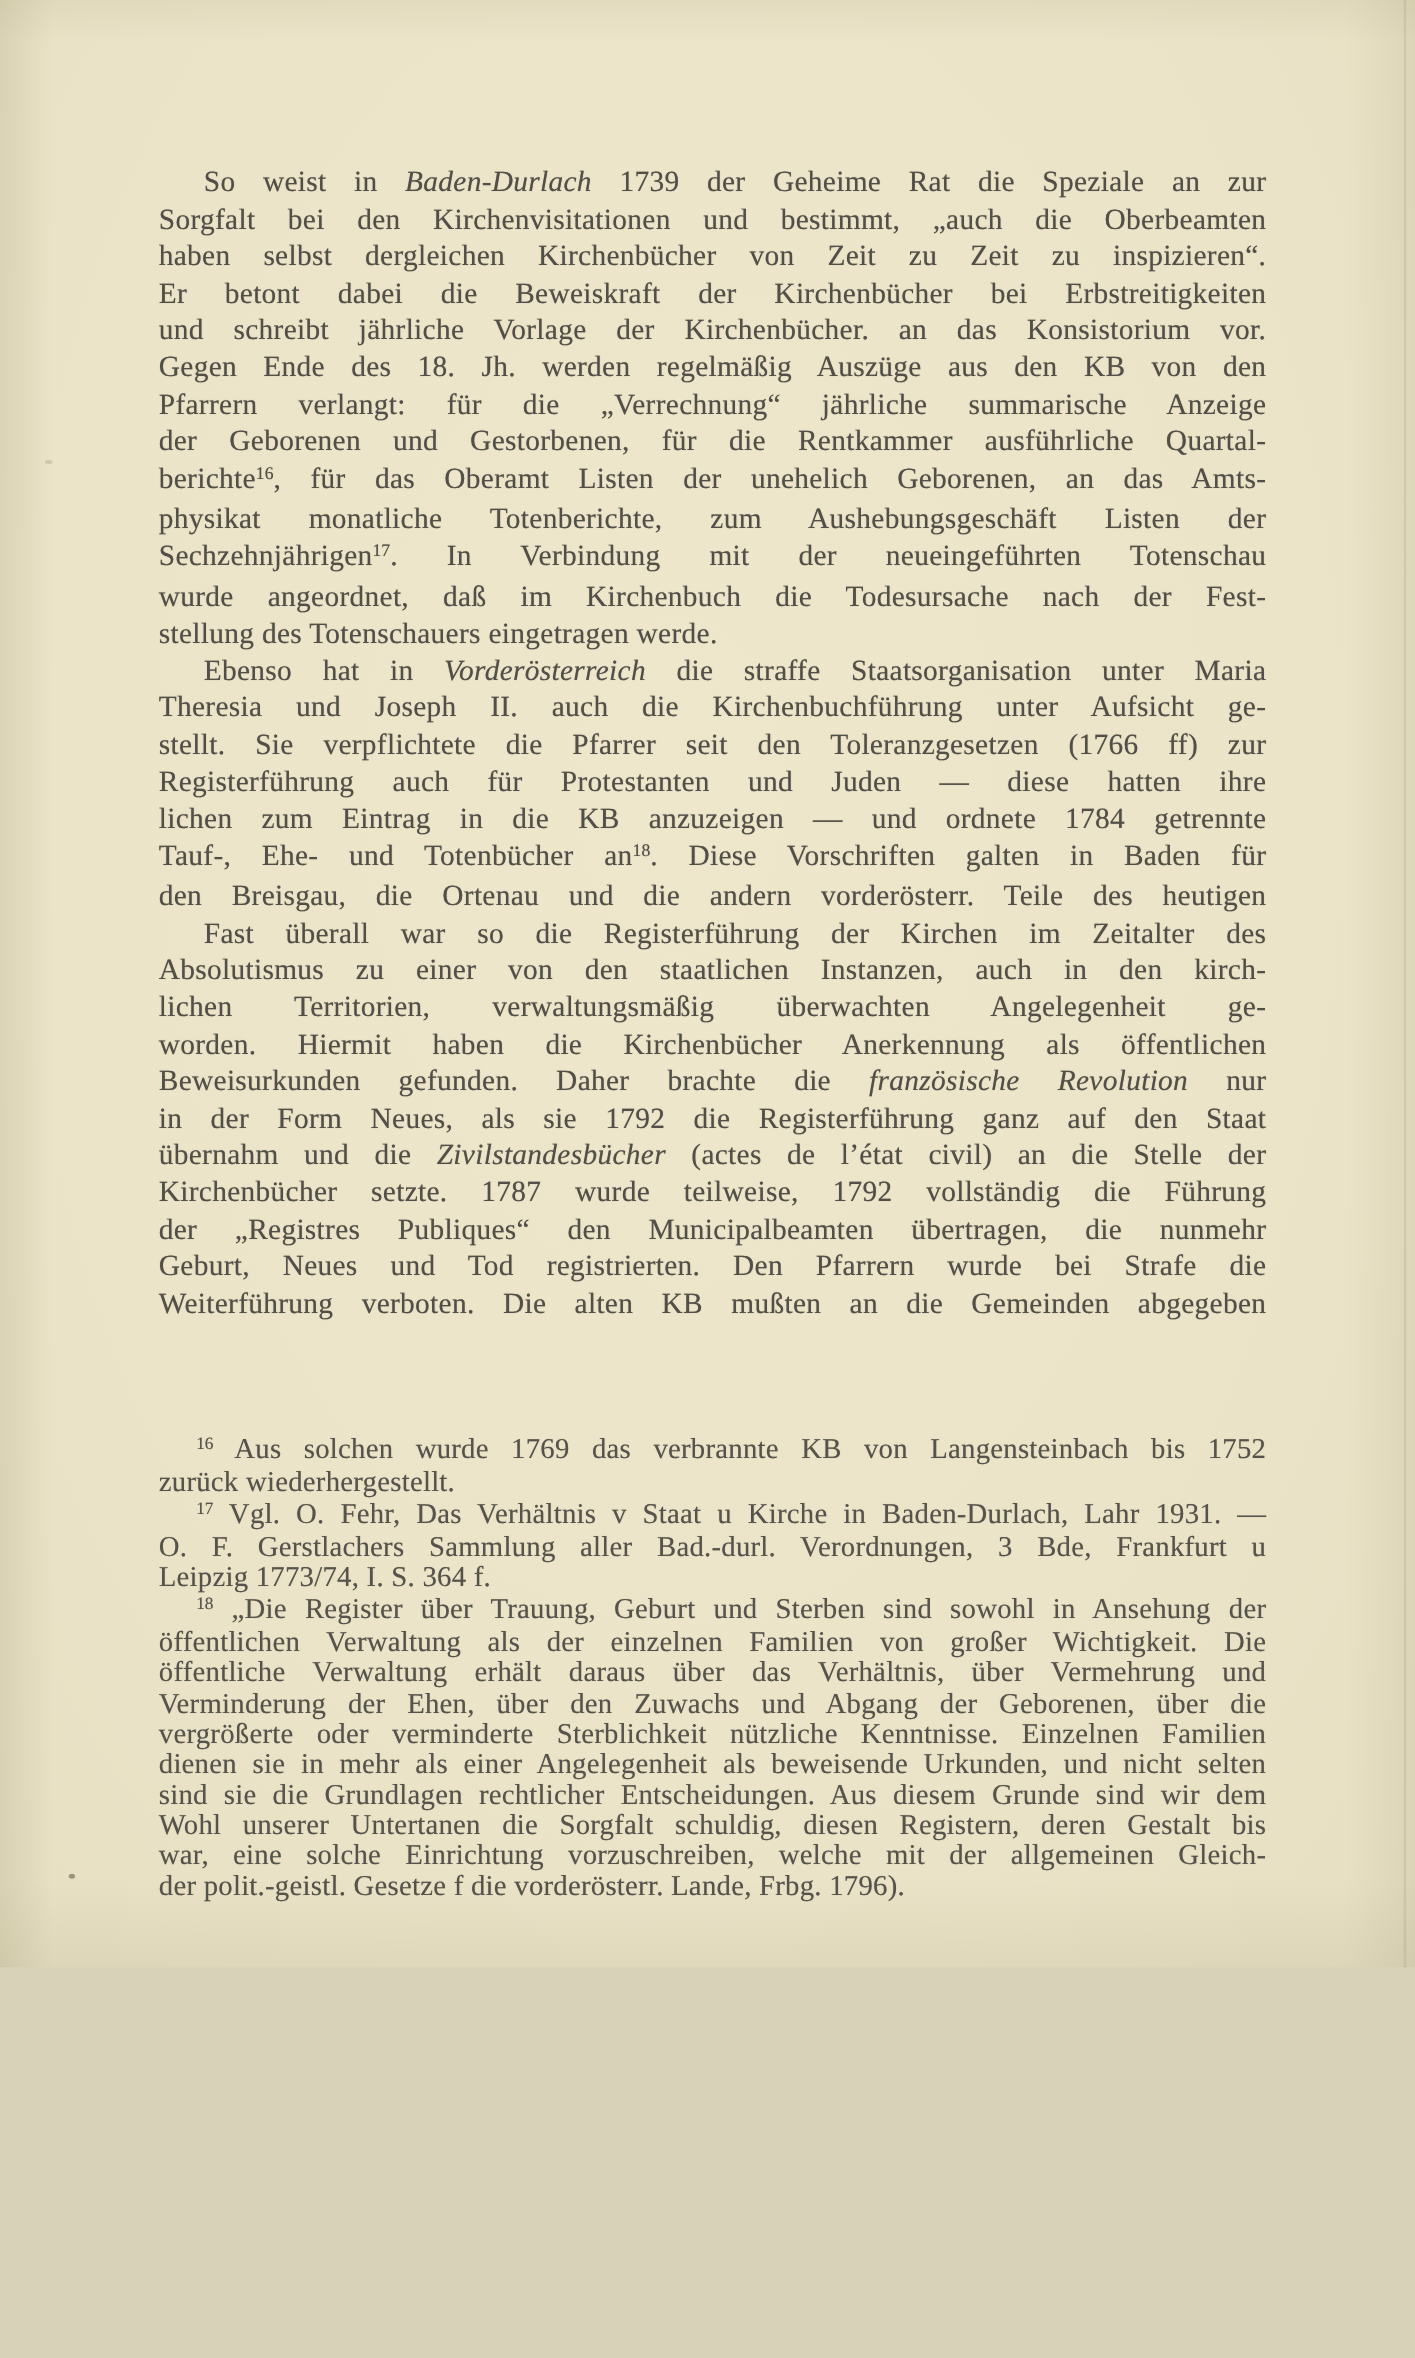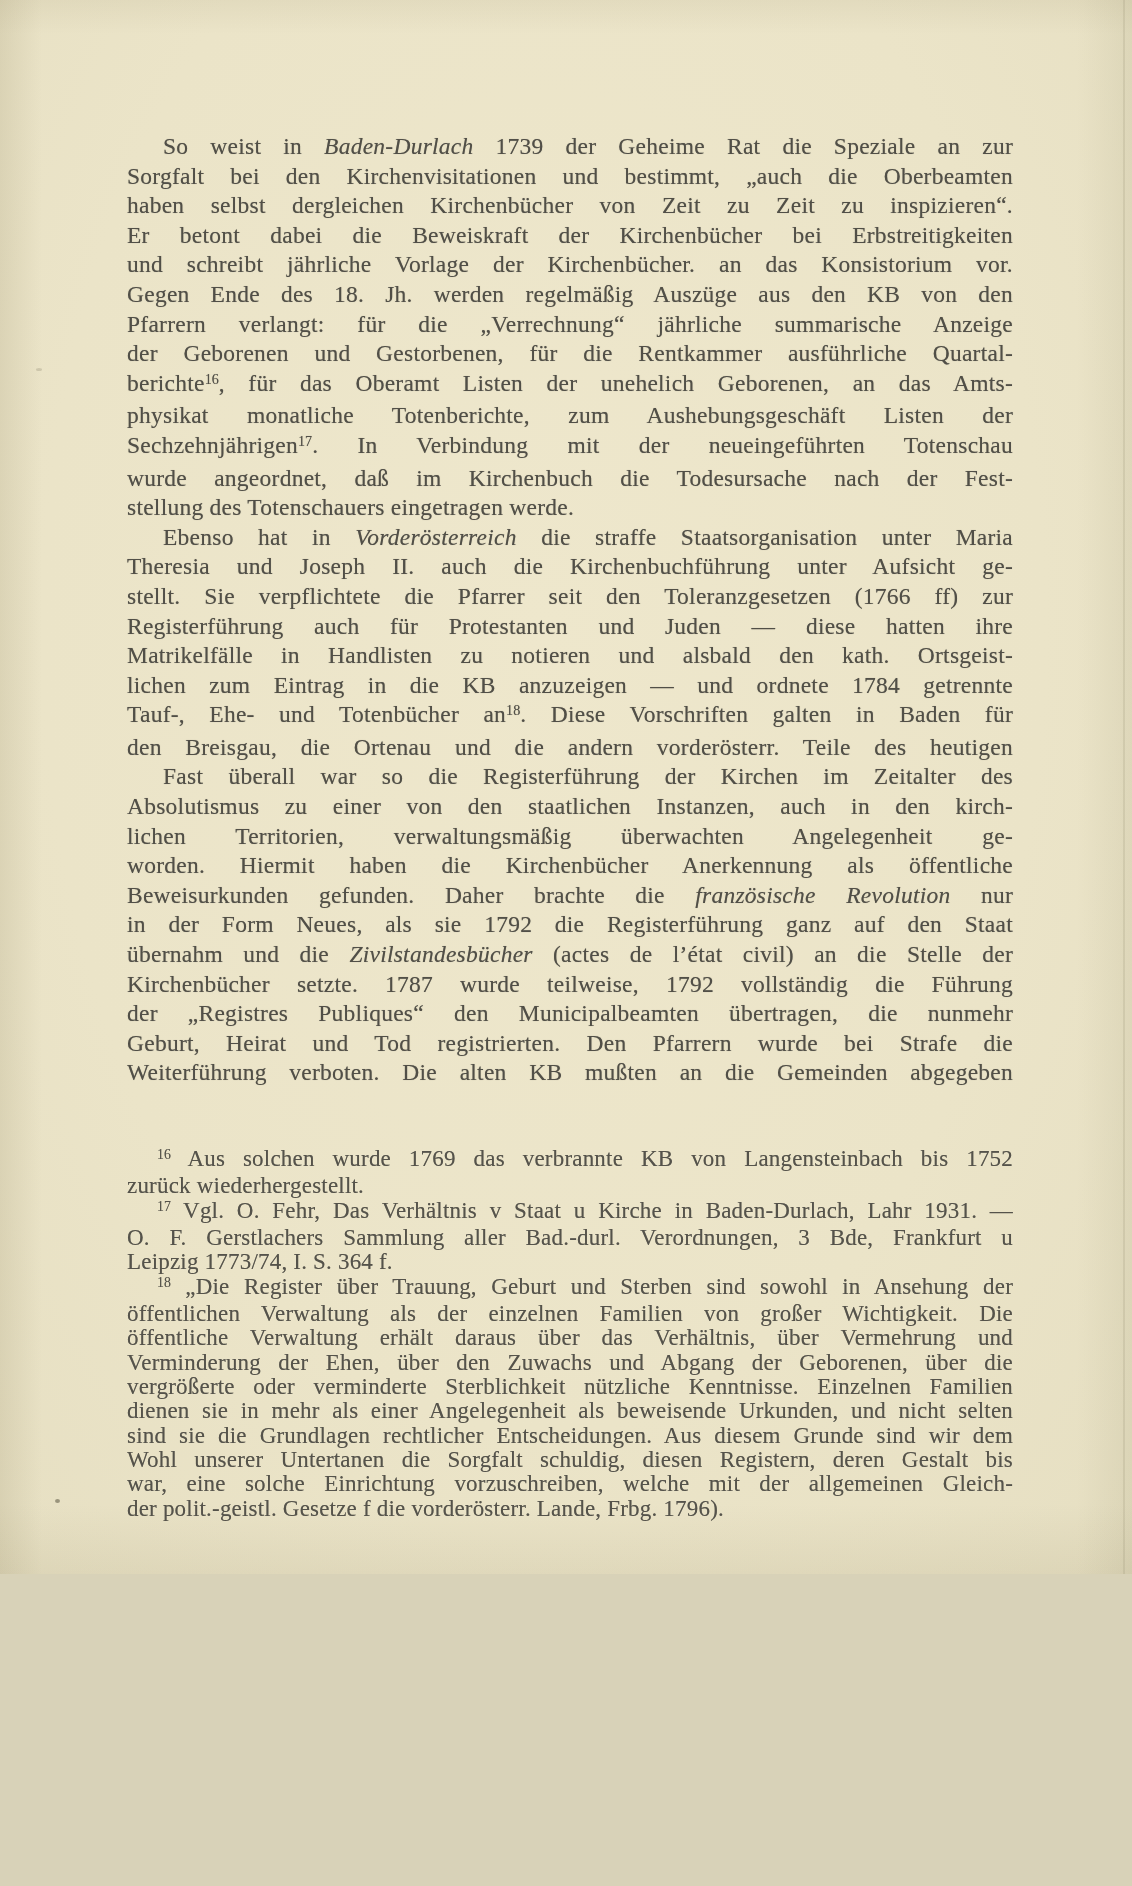--- a/index.html
+++ b/index.html
@@ -66,36 +66,35 @@
         <div class="line">physikat monatliche Totenberichte, zum Aushebungsgeschäft Listen der</div>
         <div class="line">Sechzehnjährigen<sup>17</sup>. In Verbindung mit der neueingeführten Totenschau</div>
         <div class="line">wurde angeordnet, daß im Kirchenbuch die Todesursache nach der Fest-</div>
         <div class="line left">stellung des Totenschauers eingetragen werde.</div>
       </div>
       <div class="para">
         <div class="line">Ebenso hat in <i>Vorderösterreich</i> die straffe Staatsorganisation unter Maria</div>
         <div class="line">Theresia und Joseph II. auch die Kirchenbuchführung unter Aufsicht ge-</div>
         <div class="line">stellt. Sie verpflichtete die Pfarrer seit den Toleranzgesetzen (1766 ff) zur</div>
         <div class="line">Registerführung auch für Protestanten und Juden — diese hatten ihre</div>
-        <div class="line">Matrikelfälle in Handlisten zu notieren und alsbald den kath. Ortsgeist-</div>
         <div class="line">lichen zum Eintrag in die KB anzuzeigen — und ordnete 1784 getrennte</div>
         <div class="line">Tauf-, Ehe- und Totenbücher an<sup>18</sup>. Diese Vorschriften galten in Baden für</div>
         <div class="line">den Breisgau, die Ortenau und die andern vorderösterr. Teile des heutigen</div>
       </div>
       <div class="para">
         <div class="line">Fast überall war so die Registerführung der Kirchen im Zeitalter des</div>
         <div class="line">Absolutismus zu einer von den staatlichen Instanzen, auch in den kirch-</div>
         <div class="line">lichen Territorien, verwaltungsmäßig überwachten Angelegenheit ge-</div>
-        <div class="line">worden. Hiermit haben die Kirchenbücher Anerkennung als öffentliche</div>
+        <div class="line">worden. Hiermit haben die Kirchenbücher Anerkennung als öffentlichen</div>
         <div class="line">Beweisurkunden gefunden. Daher brachte die <i>französische Revolution</i> nur</div>
         <div class="line">in der Form Neues, als sie 1792 die Registerführung ganz auf den Staat</div>
         <div class="line">übernahm und die <i>Zivilstandesbücher</i> (actes de l’état civil) an die Stelle der</div>
         <div class="line">Kirchenbücher setzte. 1787 wurde teilweise, 1792 vollständig die Führung</div>
         <div class="line">der „Registres Publiques“ den Municipalbeamten übertragen, die nunmehr</div>
-        <div class="line">Geburt, Heirat und Tod registrierten. Den Pfarrern wurde bei Strafe die</div>
+        <div class="line">Geburt, Neues und Tod registrierten. Den Pfarrern wurde bei Strafe die</div>
         <div class="line">Weiterführung verboten. Die alten KB mußten an die Gemeinden abgegeben</div>
       </div>
     </div>
   <div class="fn-block" id="footnotes">
       <div class="fn">
         <div class="line"><sup>16</sup> Aus solchen wurde 1769 das verbrannte KB von Langensteinbach bis 1752</div>
         <div class="line left">zurück wiederhergestellt.</div>
       </div>
       <div class="fn">
         <div class="line"><sup>17</sup> Vgl. O. Fehr, Das Verhältnis v Staat u Kirche in Baden-Durlach, Lahr 1931. —</div>

